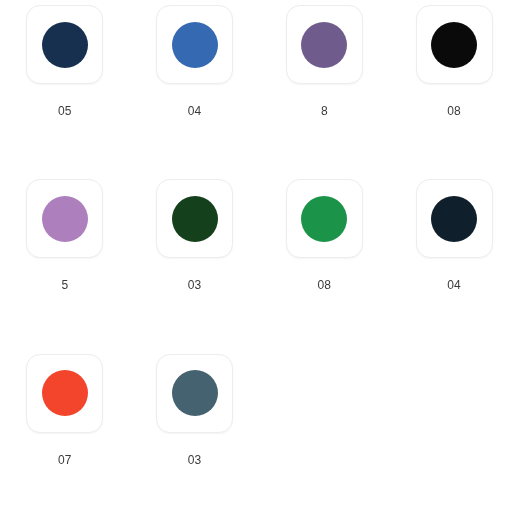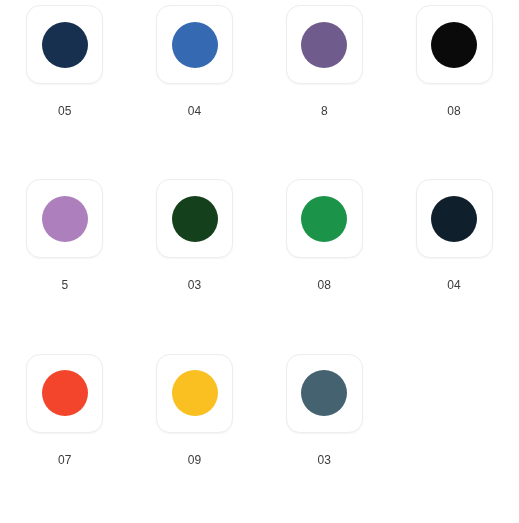--- a/index.html
+++ b/index.html
@@ -126,26 +126,20 @@
   </div>
 
 
   <div class="swatch-cell">
     <div class="swatch-card">
       <span class="swatch-dot" style="background-color: rgb(242, 69, 44);"></span>
     </div>
     <div class="swatch-label">07</div>
   </div>
 
-  <div class="swatch-cell">
-    <div class="swatch-card">
-      <span class="swatch-dot" style="background-color: rgb(250, 191, 32);"></span>
-    </div>
-    <div class="swatch-label">09</div>
-  </div>
 
   <div class="swatch-cell">
     <div class="swatch-card">
       <span class="swatch-dot" style="background-color: rgb(69, 98, 112);"></span>
     </div>
     <div class="swatch-label">03</div>
   </div>
 
 </div>
 

